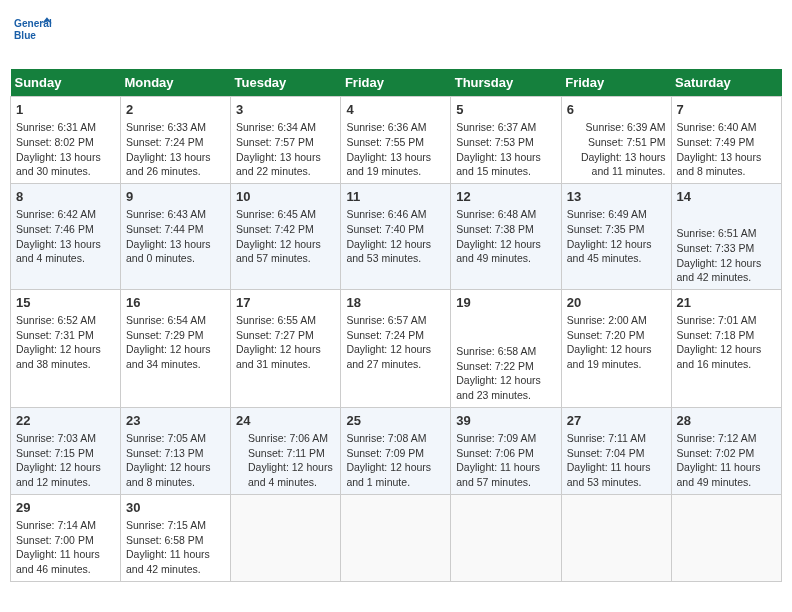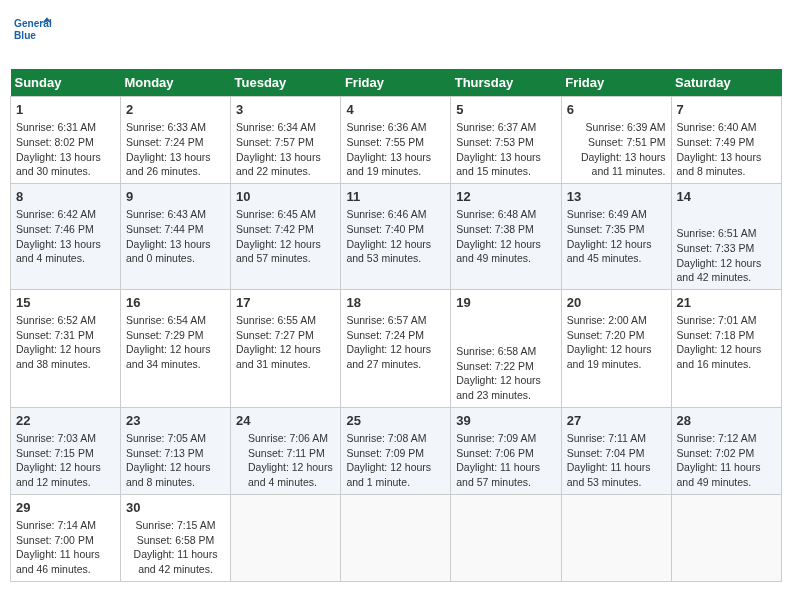--- a/index.html
+++ b/index.html
@@ -307,21 +307,21 @@
       <tr>
         <td>
           <span class="day-num">29</span>
           <div class="day-info" style="white-space: pre-line;">Sunrise: 7:14 AM
 Sunset: 7:00 PM
 Daylight: 11 hours
 and 46 minutes.</div>
         </td>
         <td>
           <span class="day-num">30</span>
-          <div class="day-info" style="white-space: pre-line; text-align: center;">Sunrise: 7:15 AM
+          <div class="day-info" style="white-space: pre-line;">Sunrise: 7:15 AM
 Sunset: 6:58 PM
 Daylight: 11 hours
 and 42 minutes.</div>
         </td>
         <td class="empty"></td>
         <td class="empty"></td>
         <td class="empty"></td>
         <td class="empty"></td>
         <td class="empty"></td>
       </tr>

